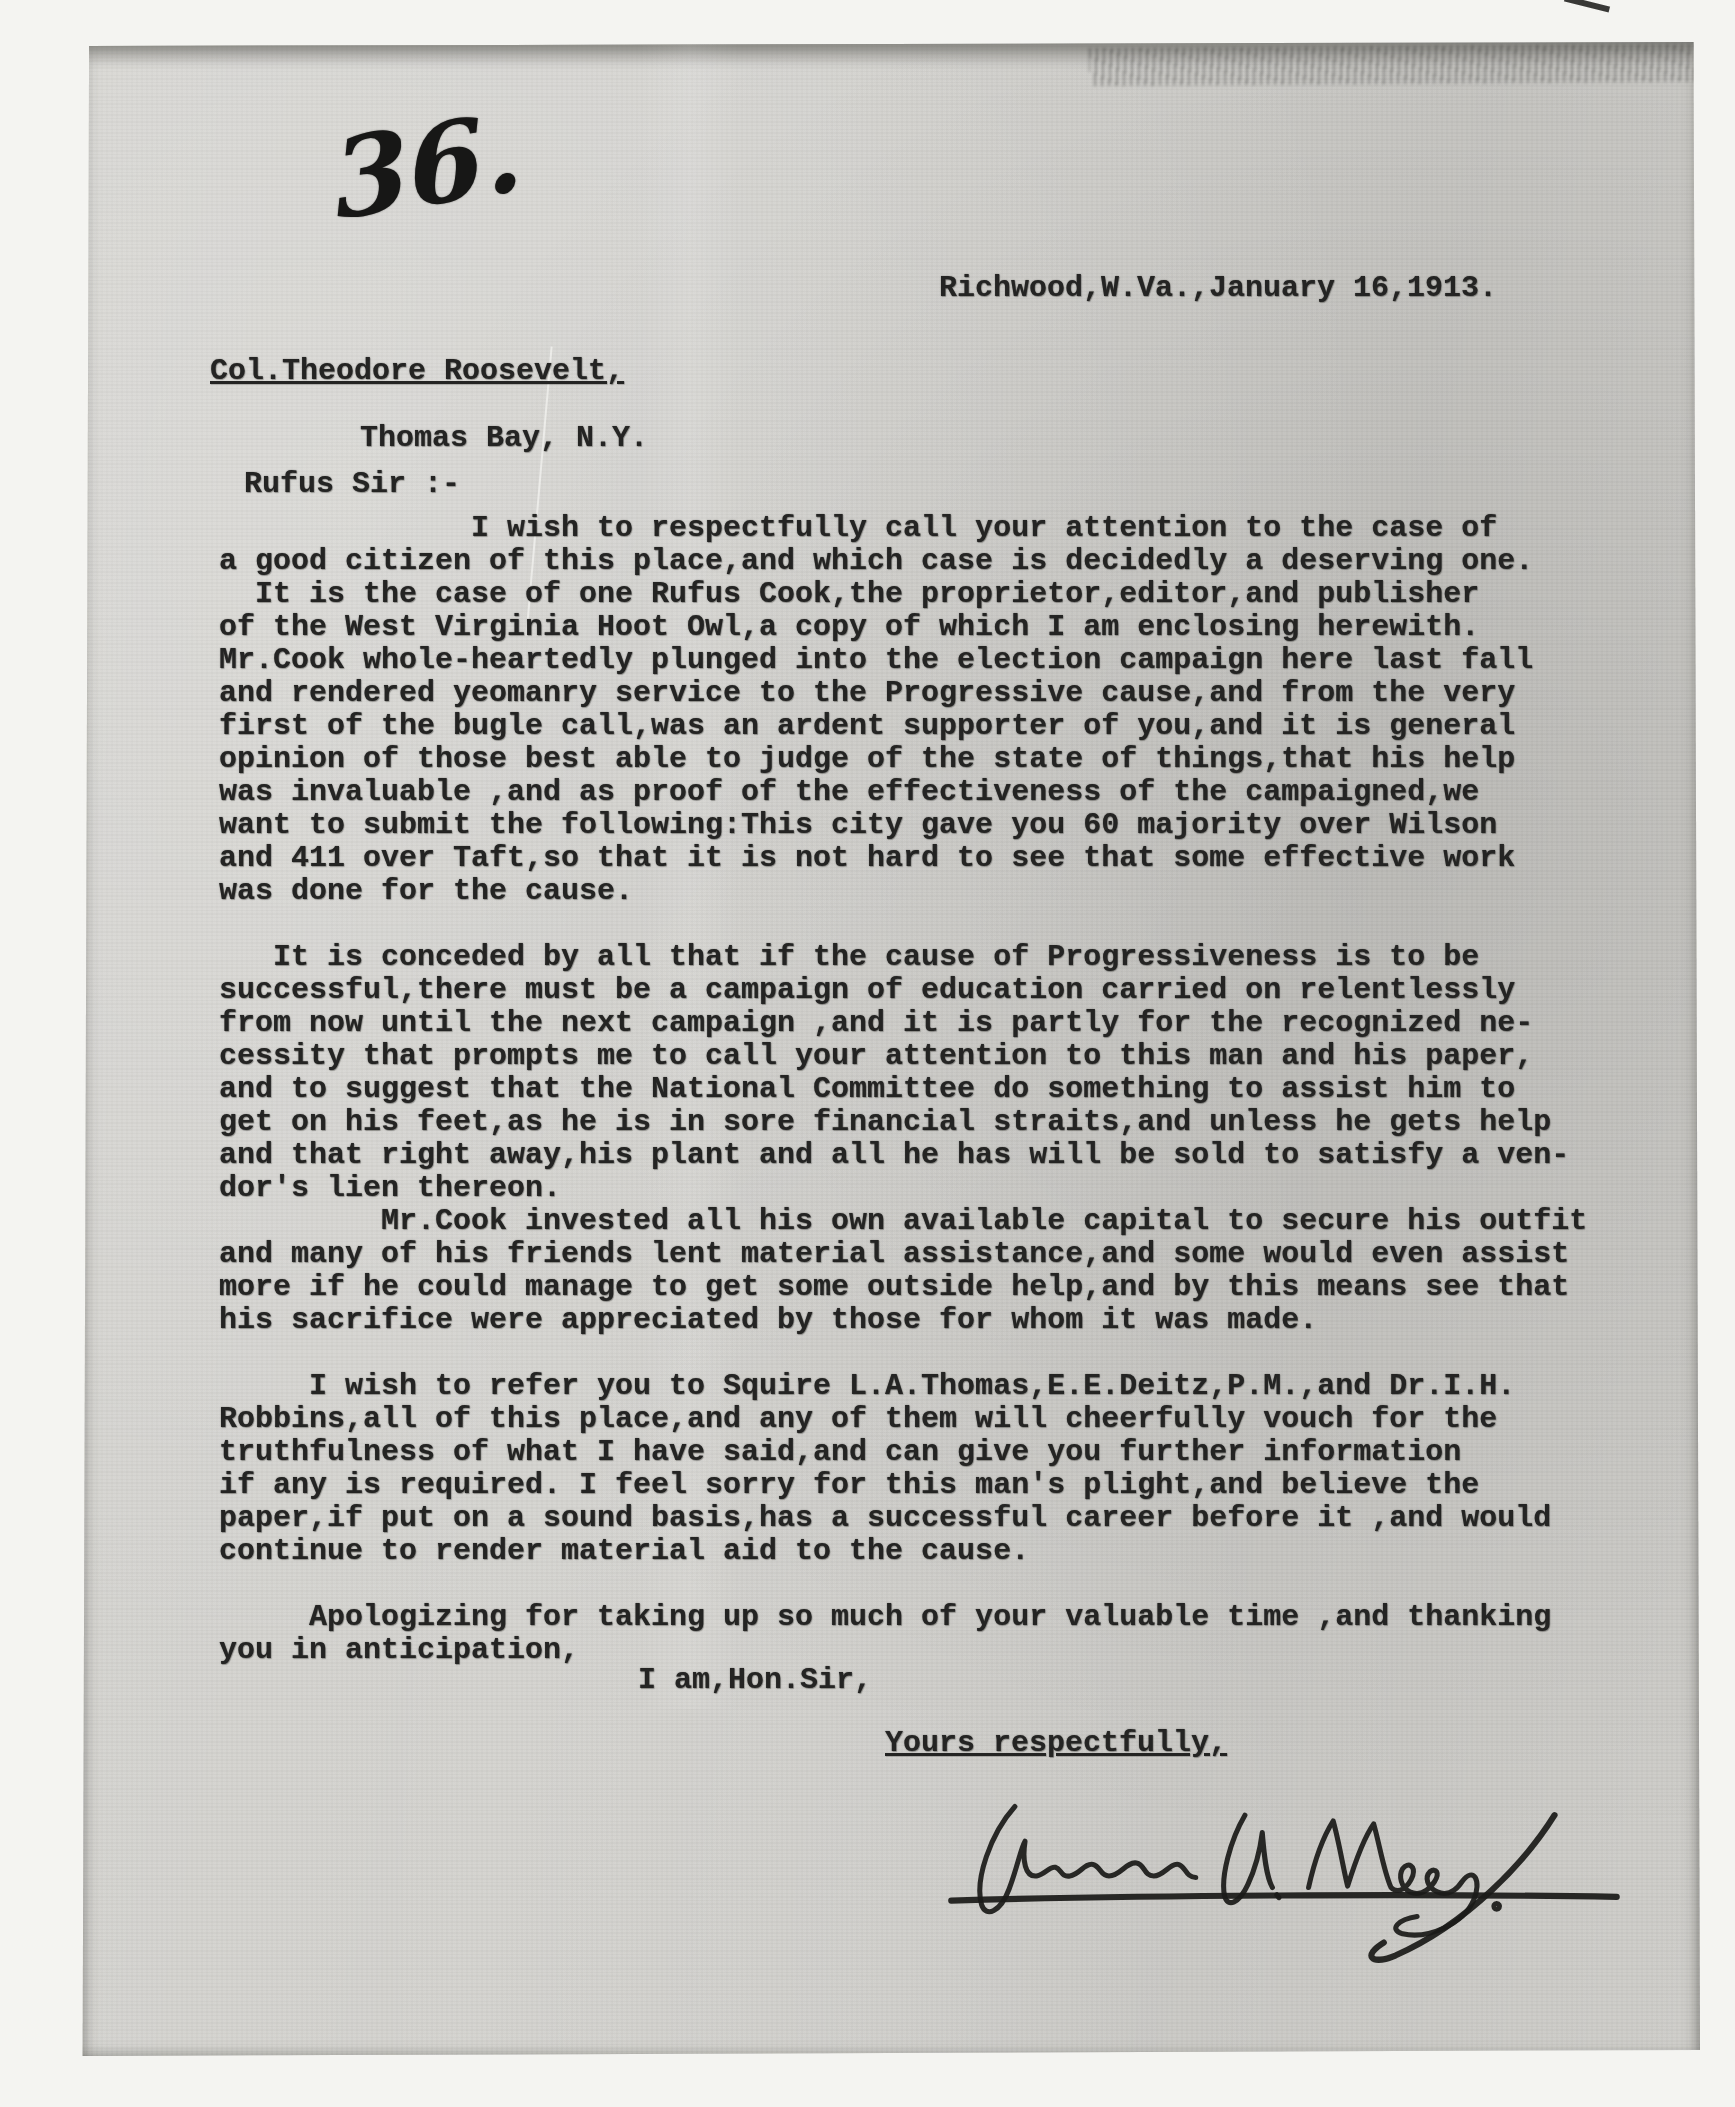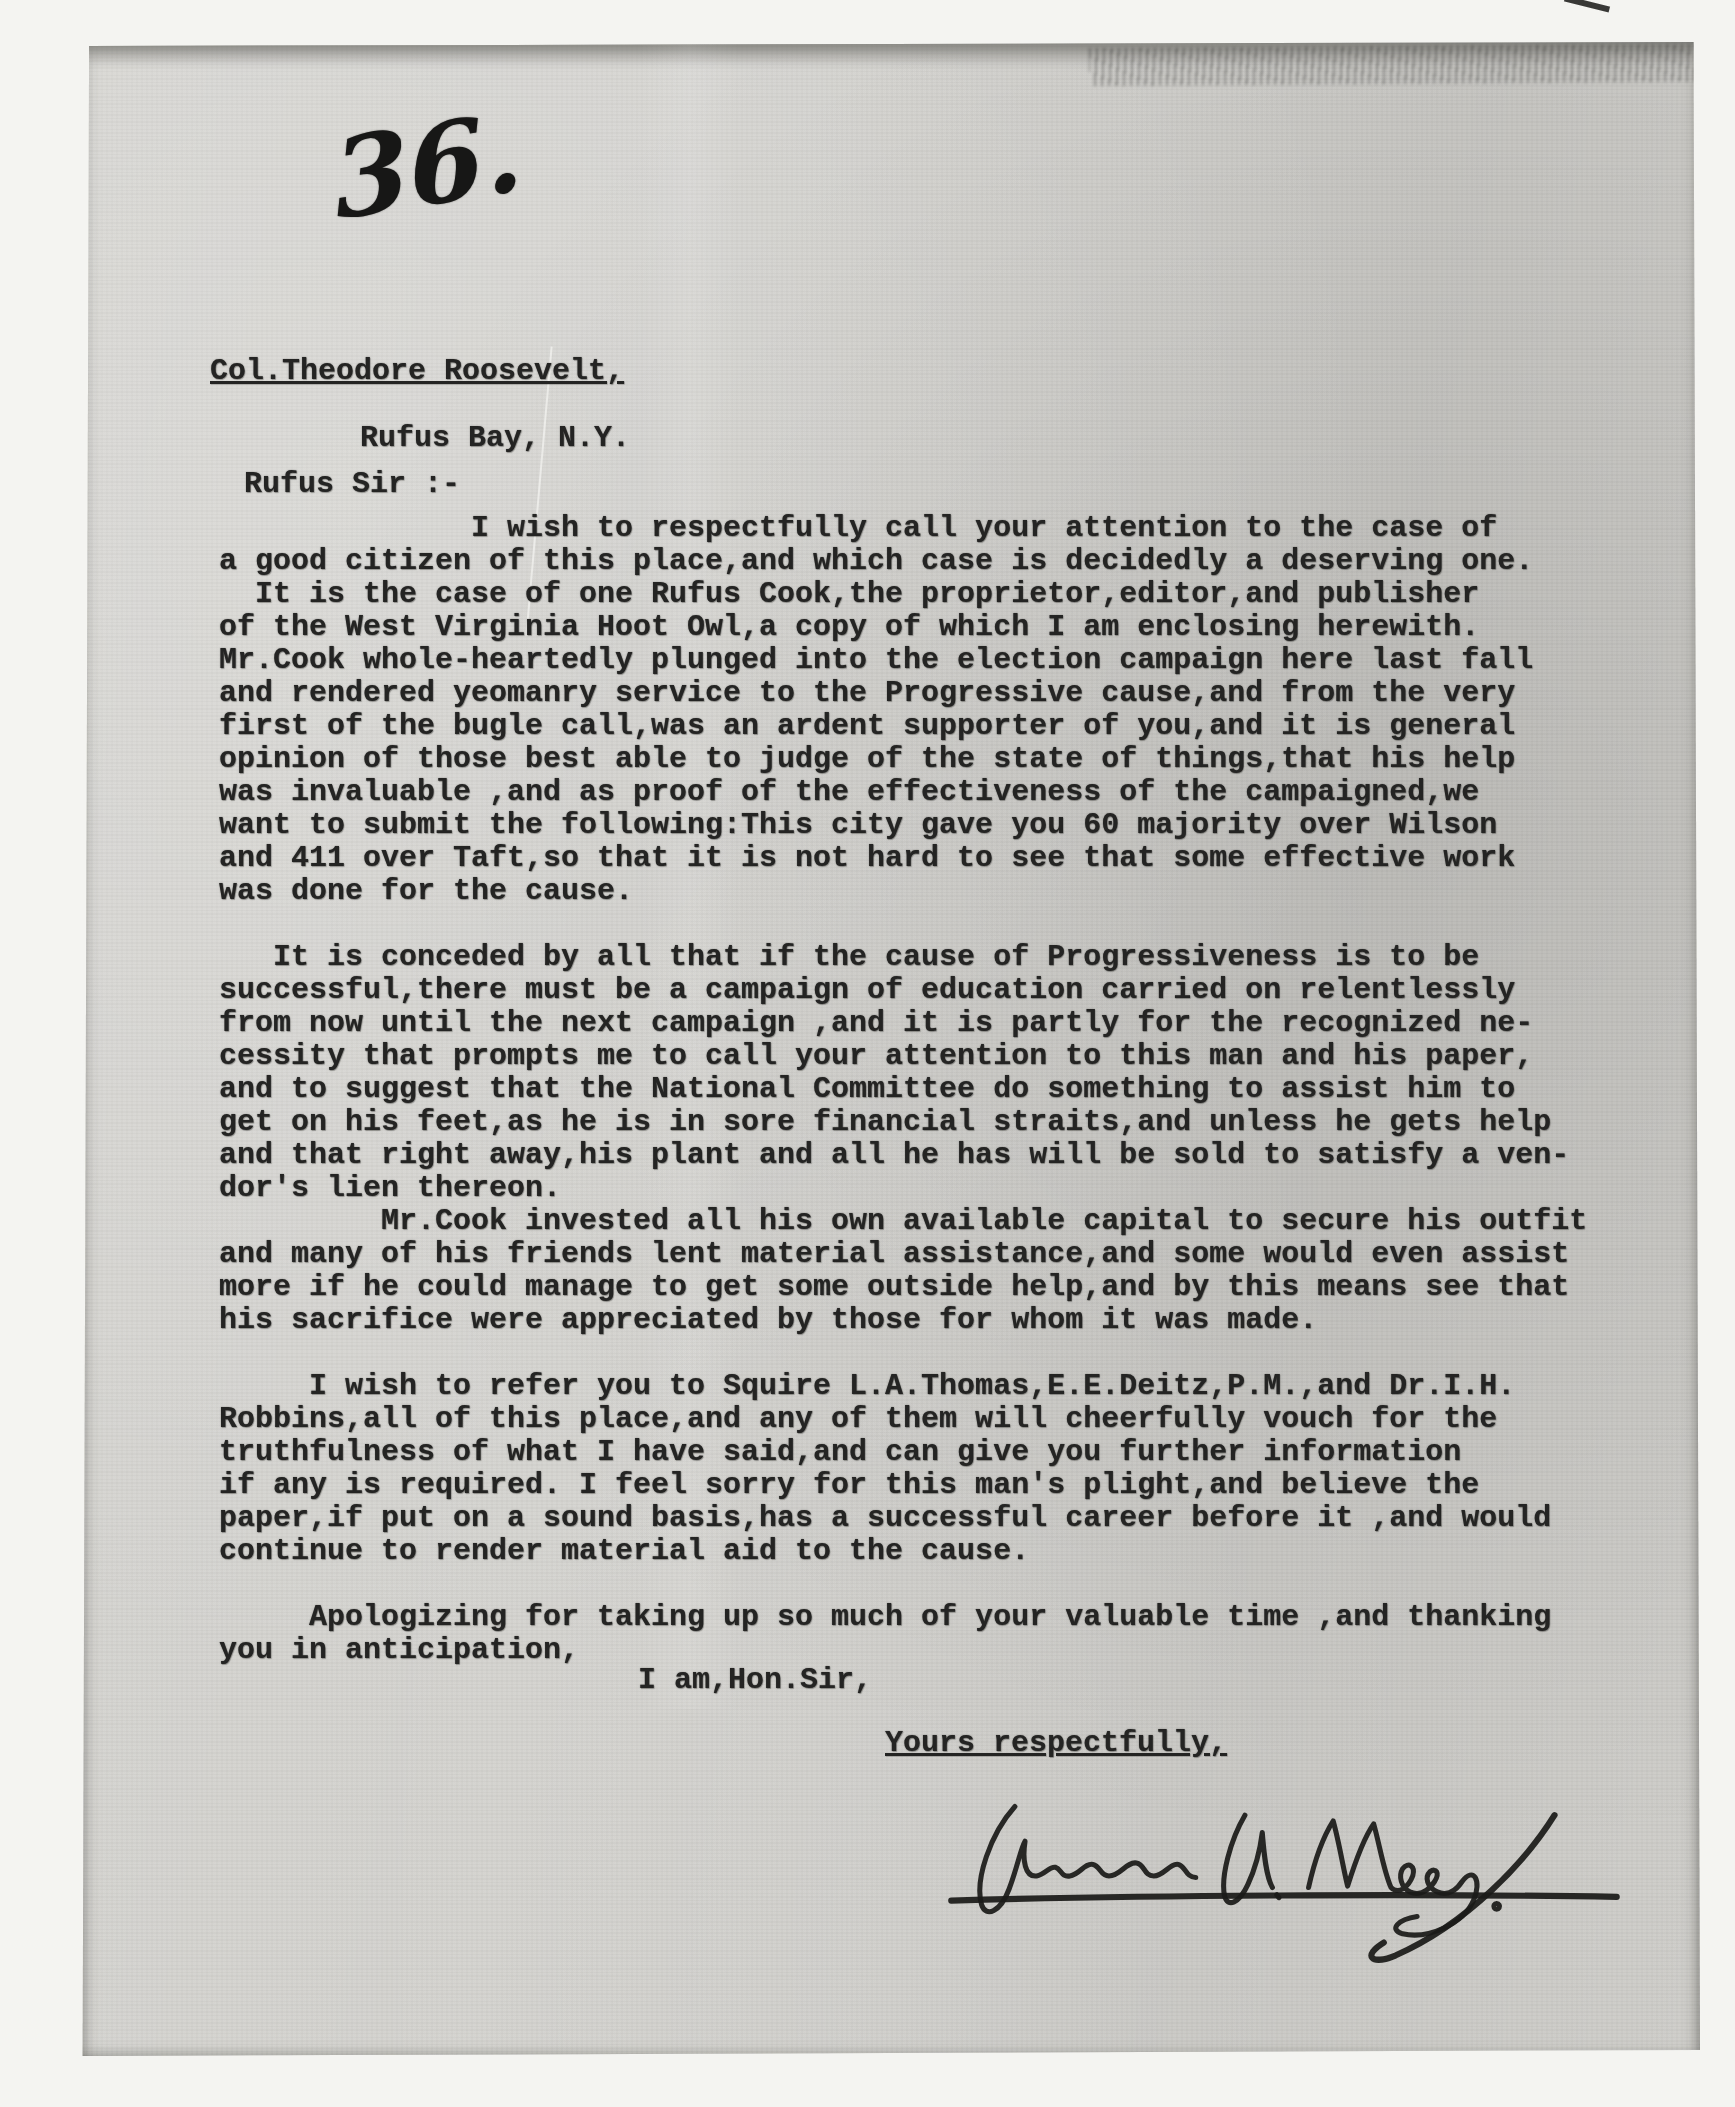--- a/index.html
+++ b/index.html
@@ -98,24 +98,25 @@
 <div class="paper">
 
   <div class="top-edge-shadow"></div>
   <div class="top-smudge"></div>
   <div class="crease"></div>
   <div class="light-band"></div>
   <div class="bottom-smudge"></div>
 
   <div class="hand-number">36.</div>
 
+  <div class="typed dateline">Richwood,W.Va.,January 16,1913.</div>
 
   <div class="typed recipient1">Col.Theodore Roosevelt,</div>
 
-  <div class="typed recipient2">Rufus Bay, N.Y.</div>
+  <div class="typed recipient2">Thomas Bay, N.Y.</div>
 
   <div class="typed salutation">Rufus Sir :-</div>
 
   <pre class="typed letter-body">              I wish to respectfully call your attention to the case of
 a good citizen of this place,and which case is decidedly a deserving one.
   It is the case of one Rufus Cook,the proprietor,editor,and publisher
 of the West Virginia Hoot Owl,a copy of which I am enclosing herewith.
 Mr.Cook whole-heartedly plunged into the election campaign here last fall
 and rendered yeomanry service to the Progressive cause,and from the very
 first of the bugle call,was an ardent supporter of you,and it is general

